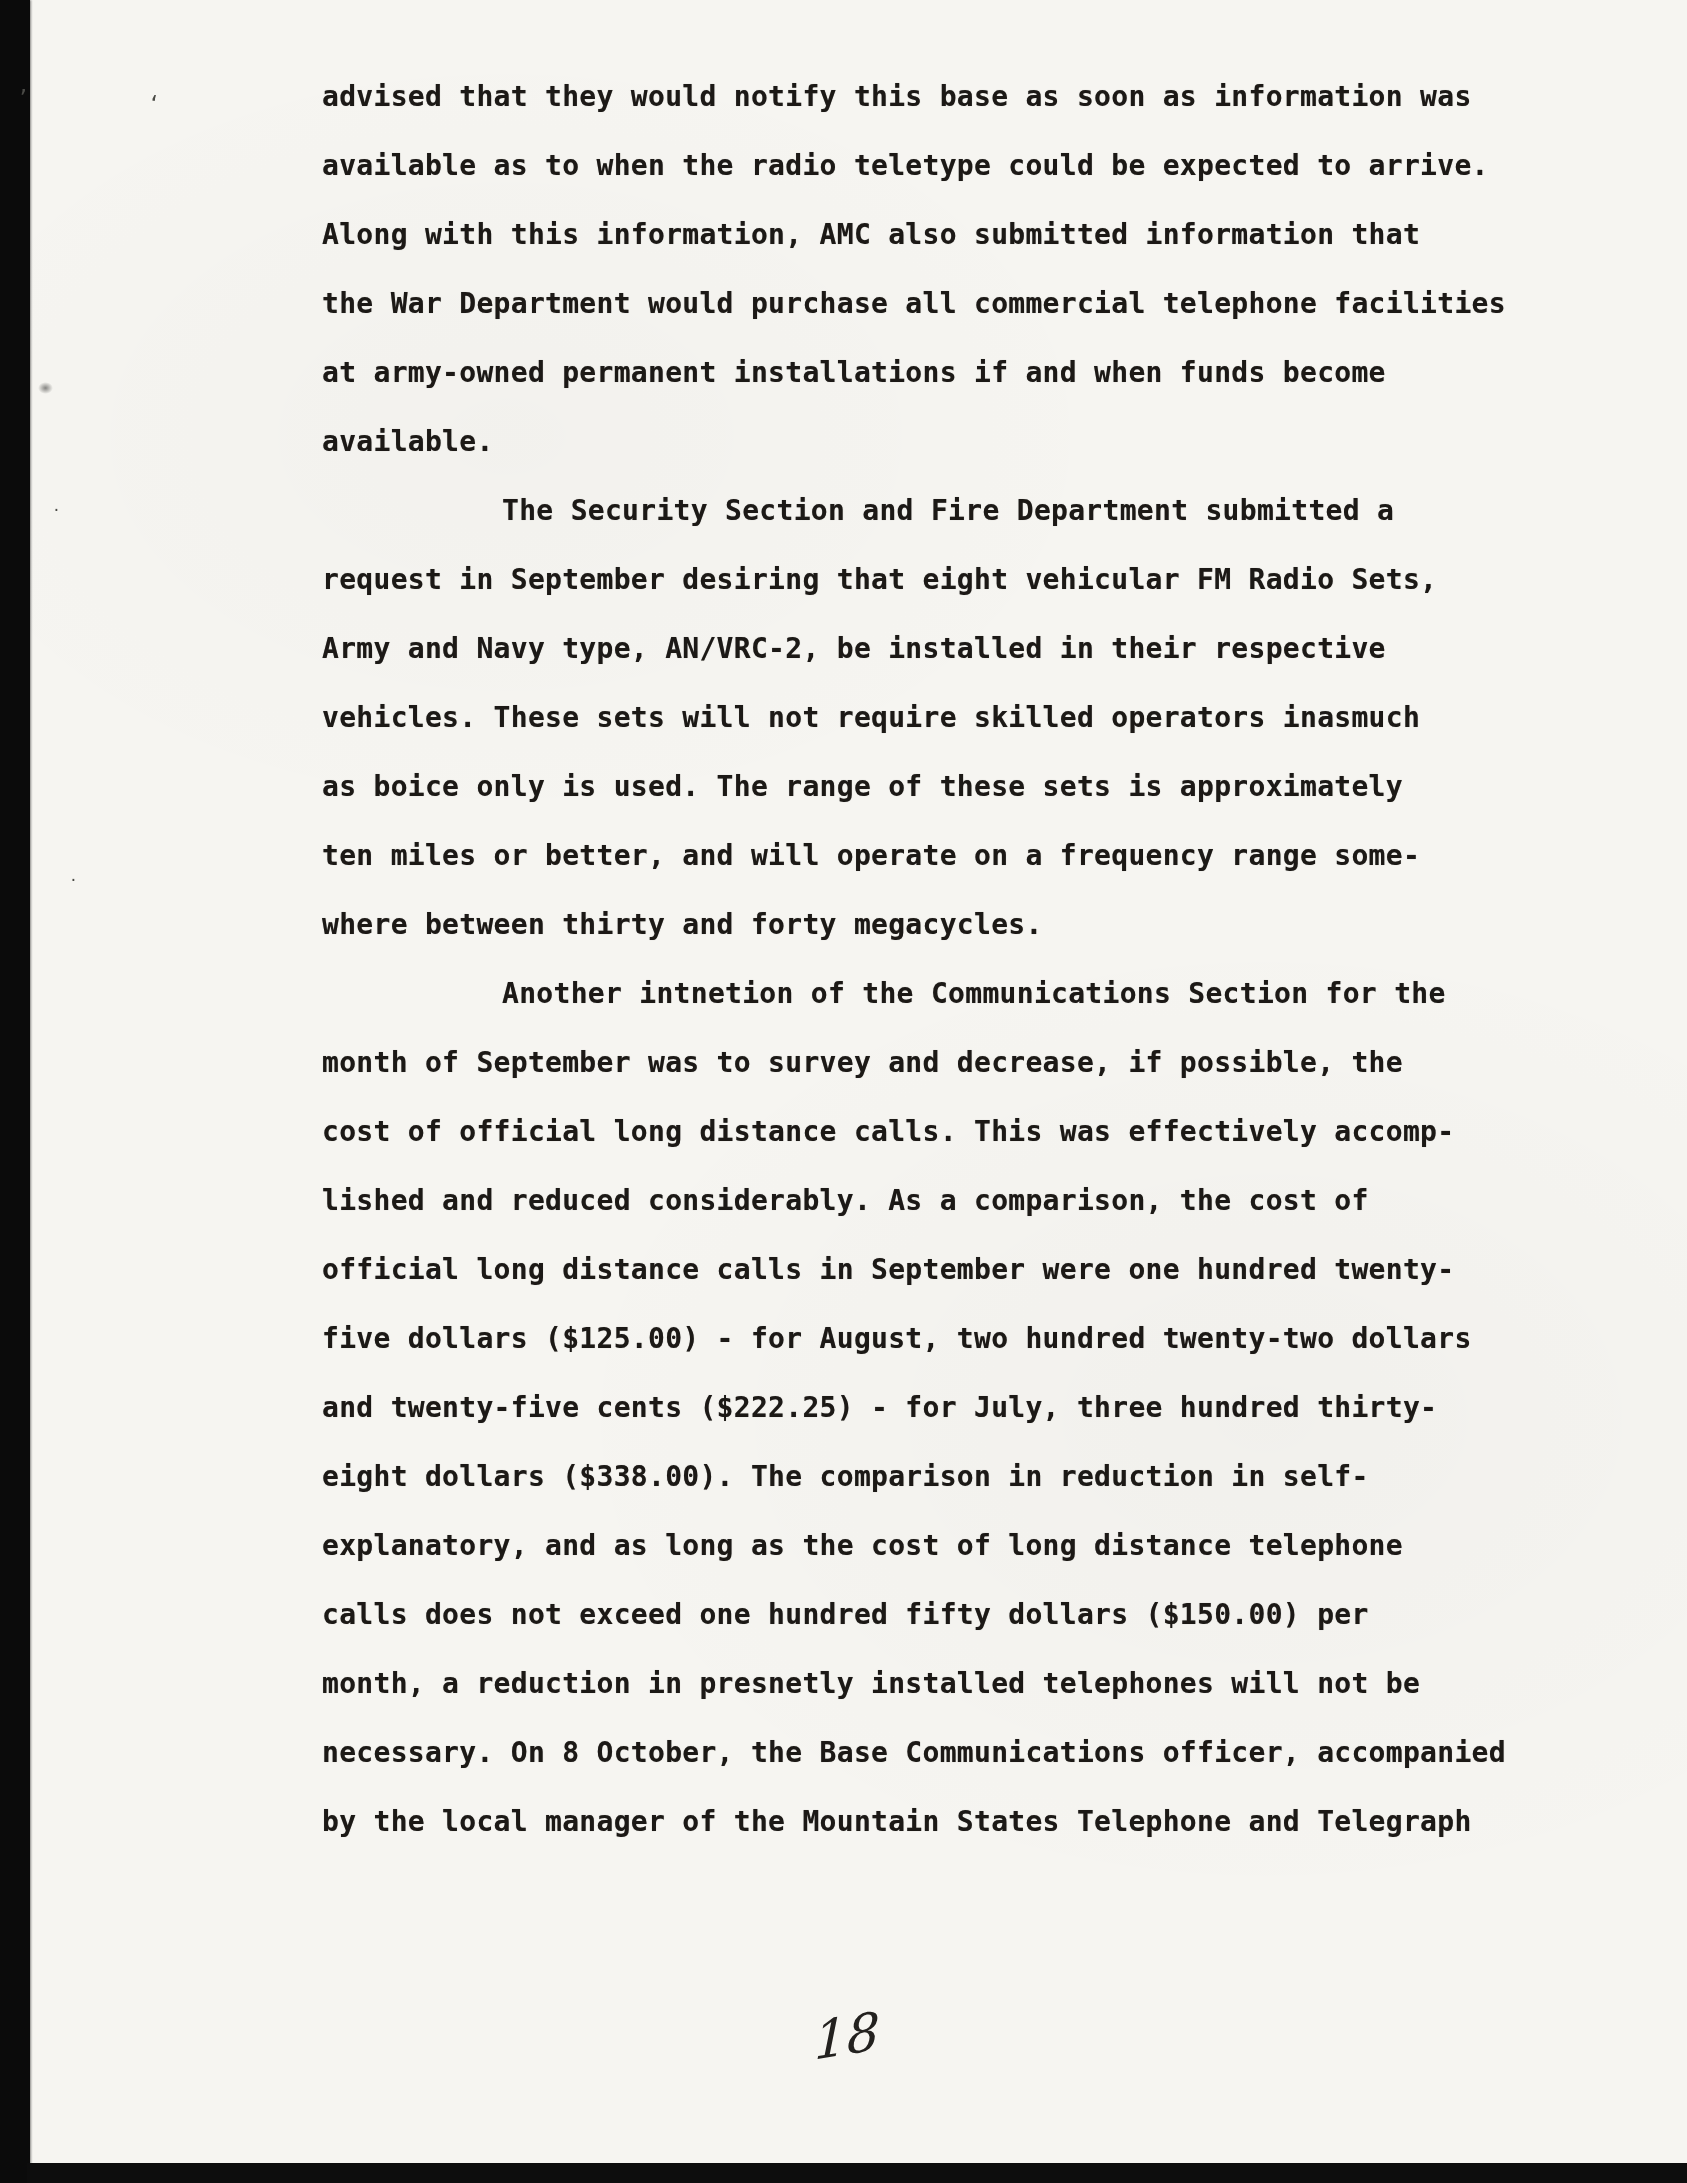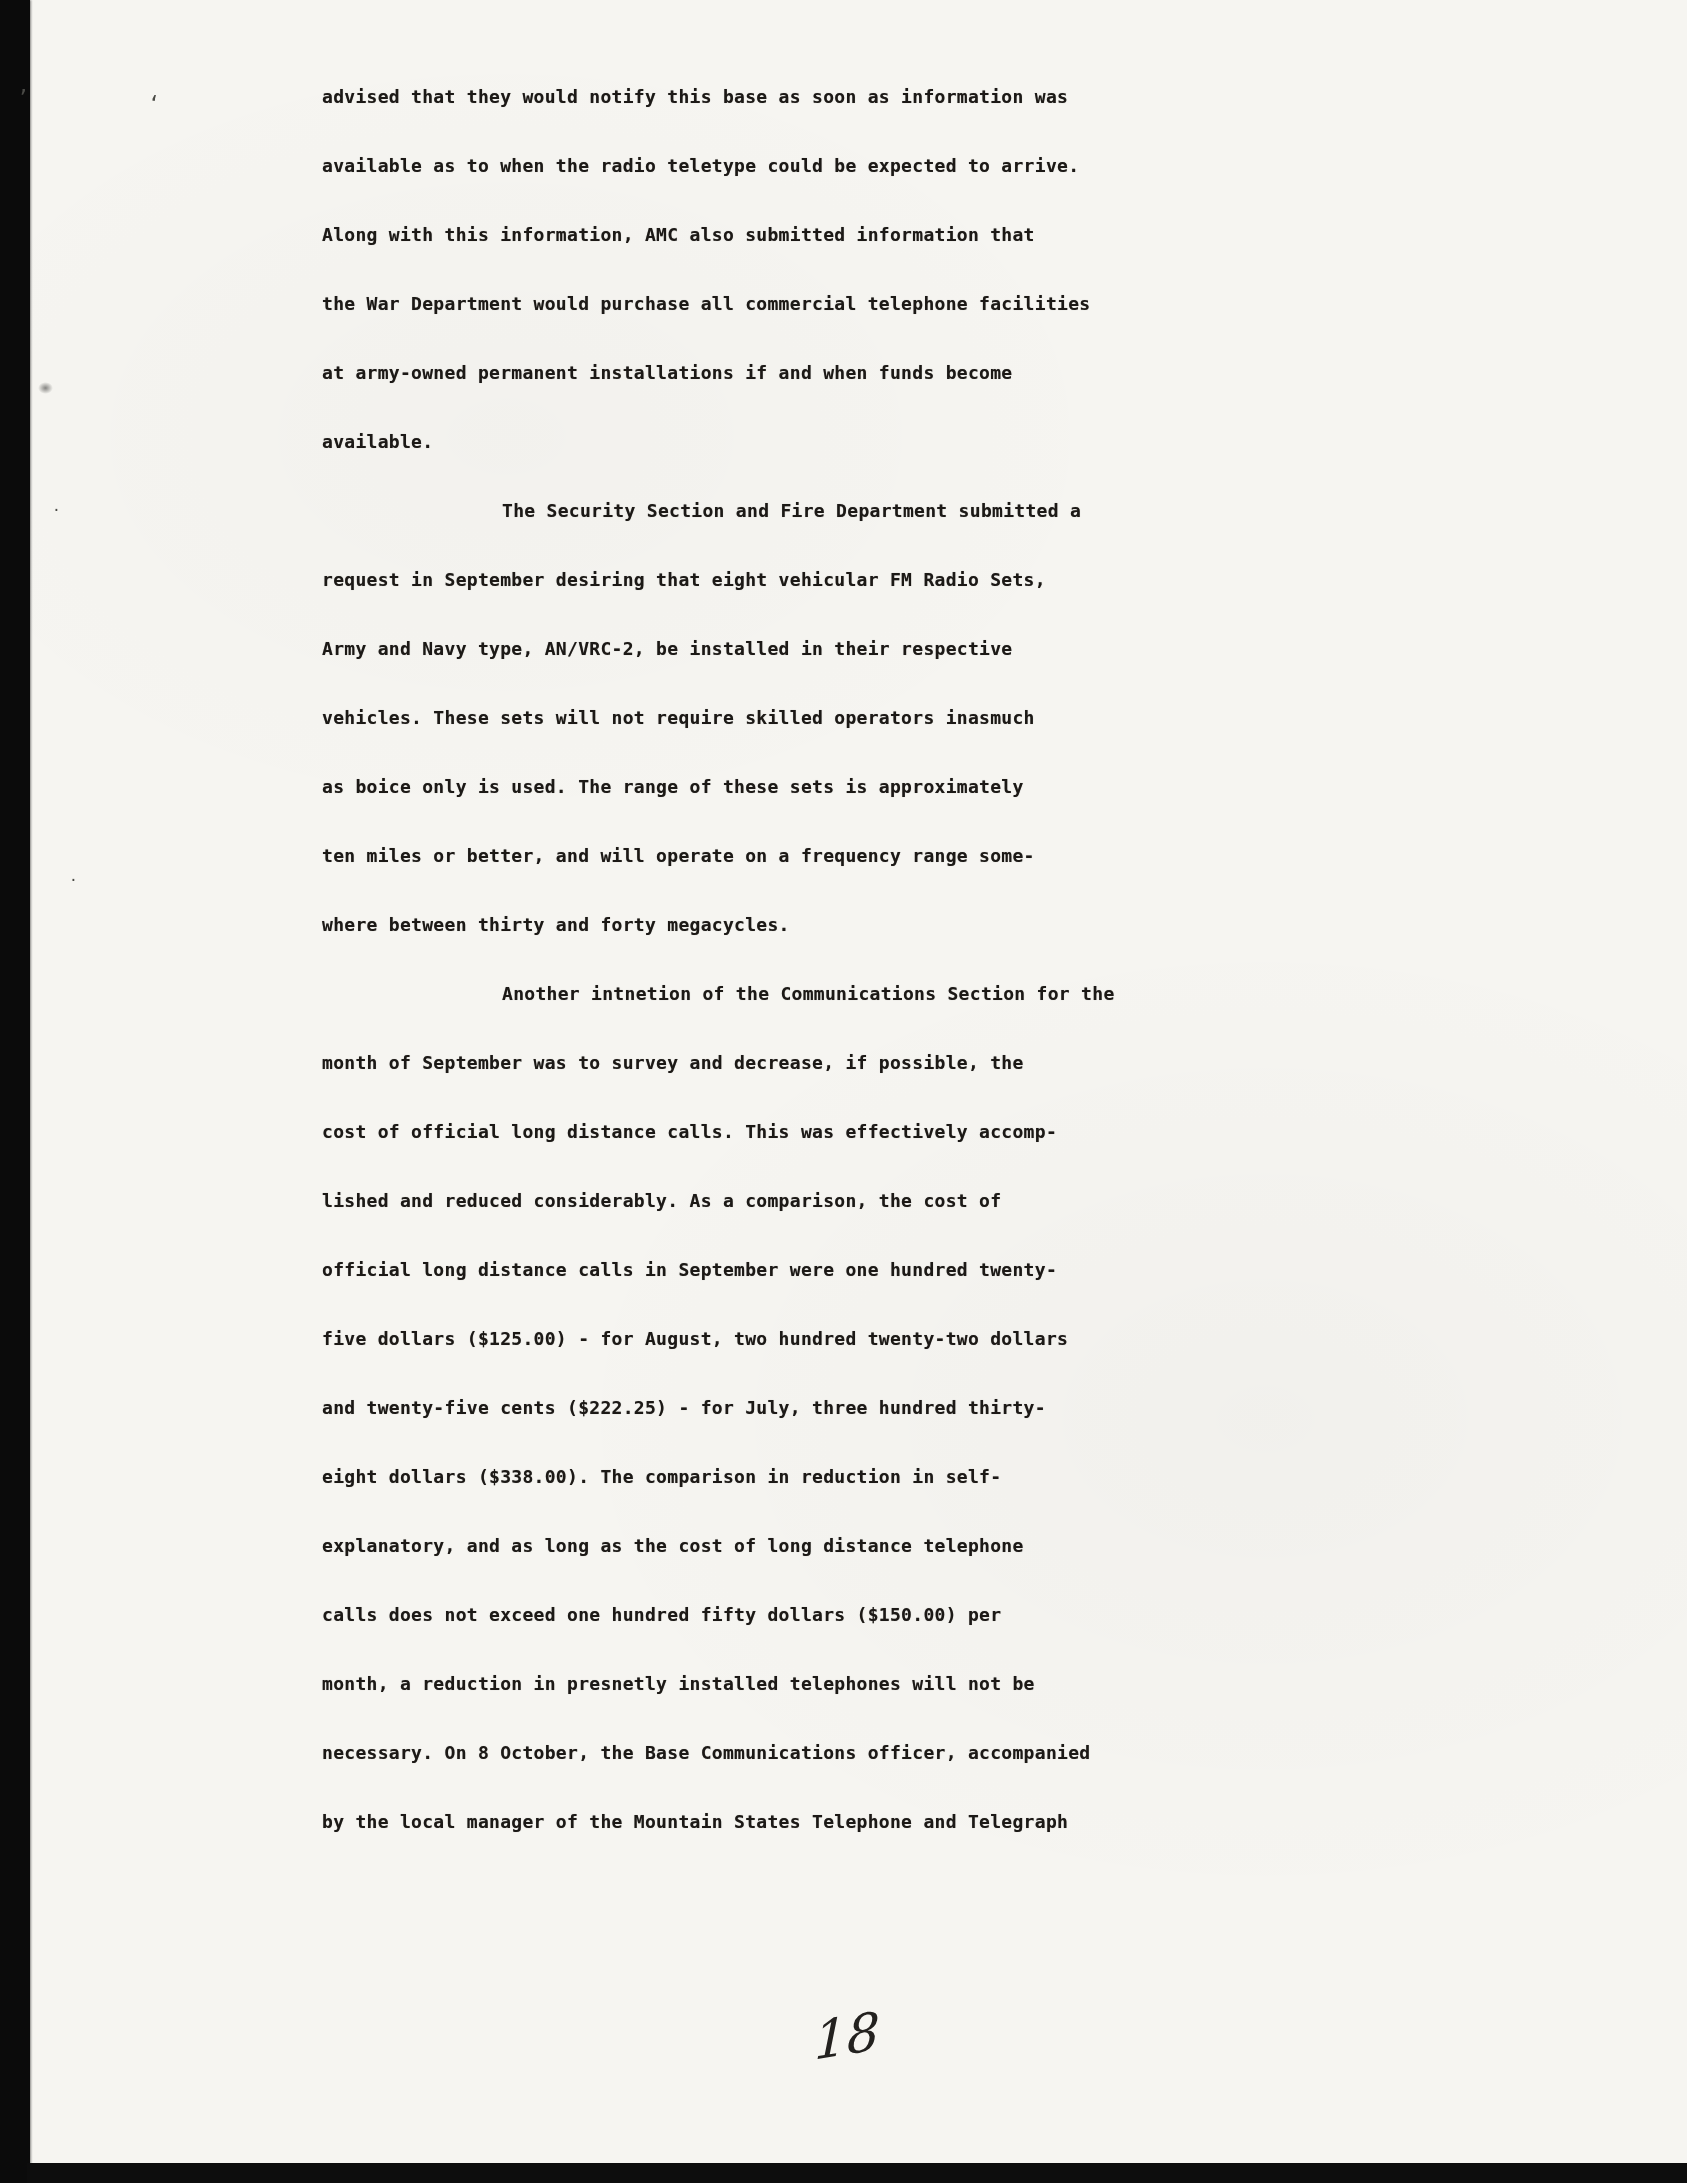--- a/index.html
+++ b/index.html
@@ -52,21 +52,21 @@
     border-radius: 50%;
     background: radial-gradient(ellipse at center, rgba(40,40,38,0.55), rgba(40,40,38,0.0) 70%);
   }
   
   .text-block {
     position: absolute;
     left: 322px;
     top: 62px;
     width: 1330px;
     color: var(--ink, #1c1916);
-    font-size: 18px;
+    font-size: 28px;
     line-height: 69px;
     font-weight: 700;
     letter-spacing: 0.3px;
     text-shadow: 0 0 0.7px rgba(20,18,15,0.45);
   }
   .para {
     margin: 0;
     white-space: pre-line;
   }
   .para.indent {

